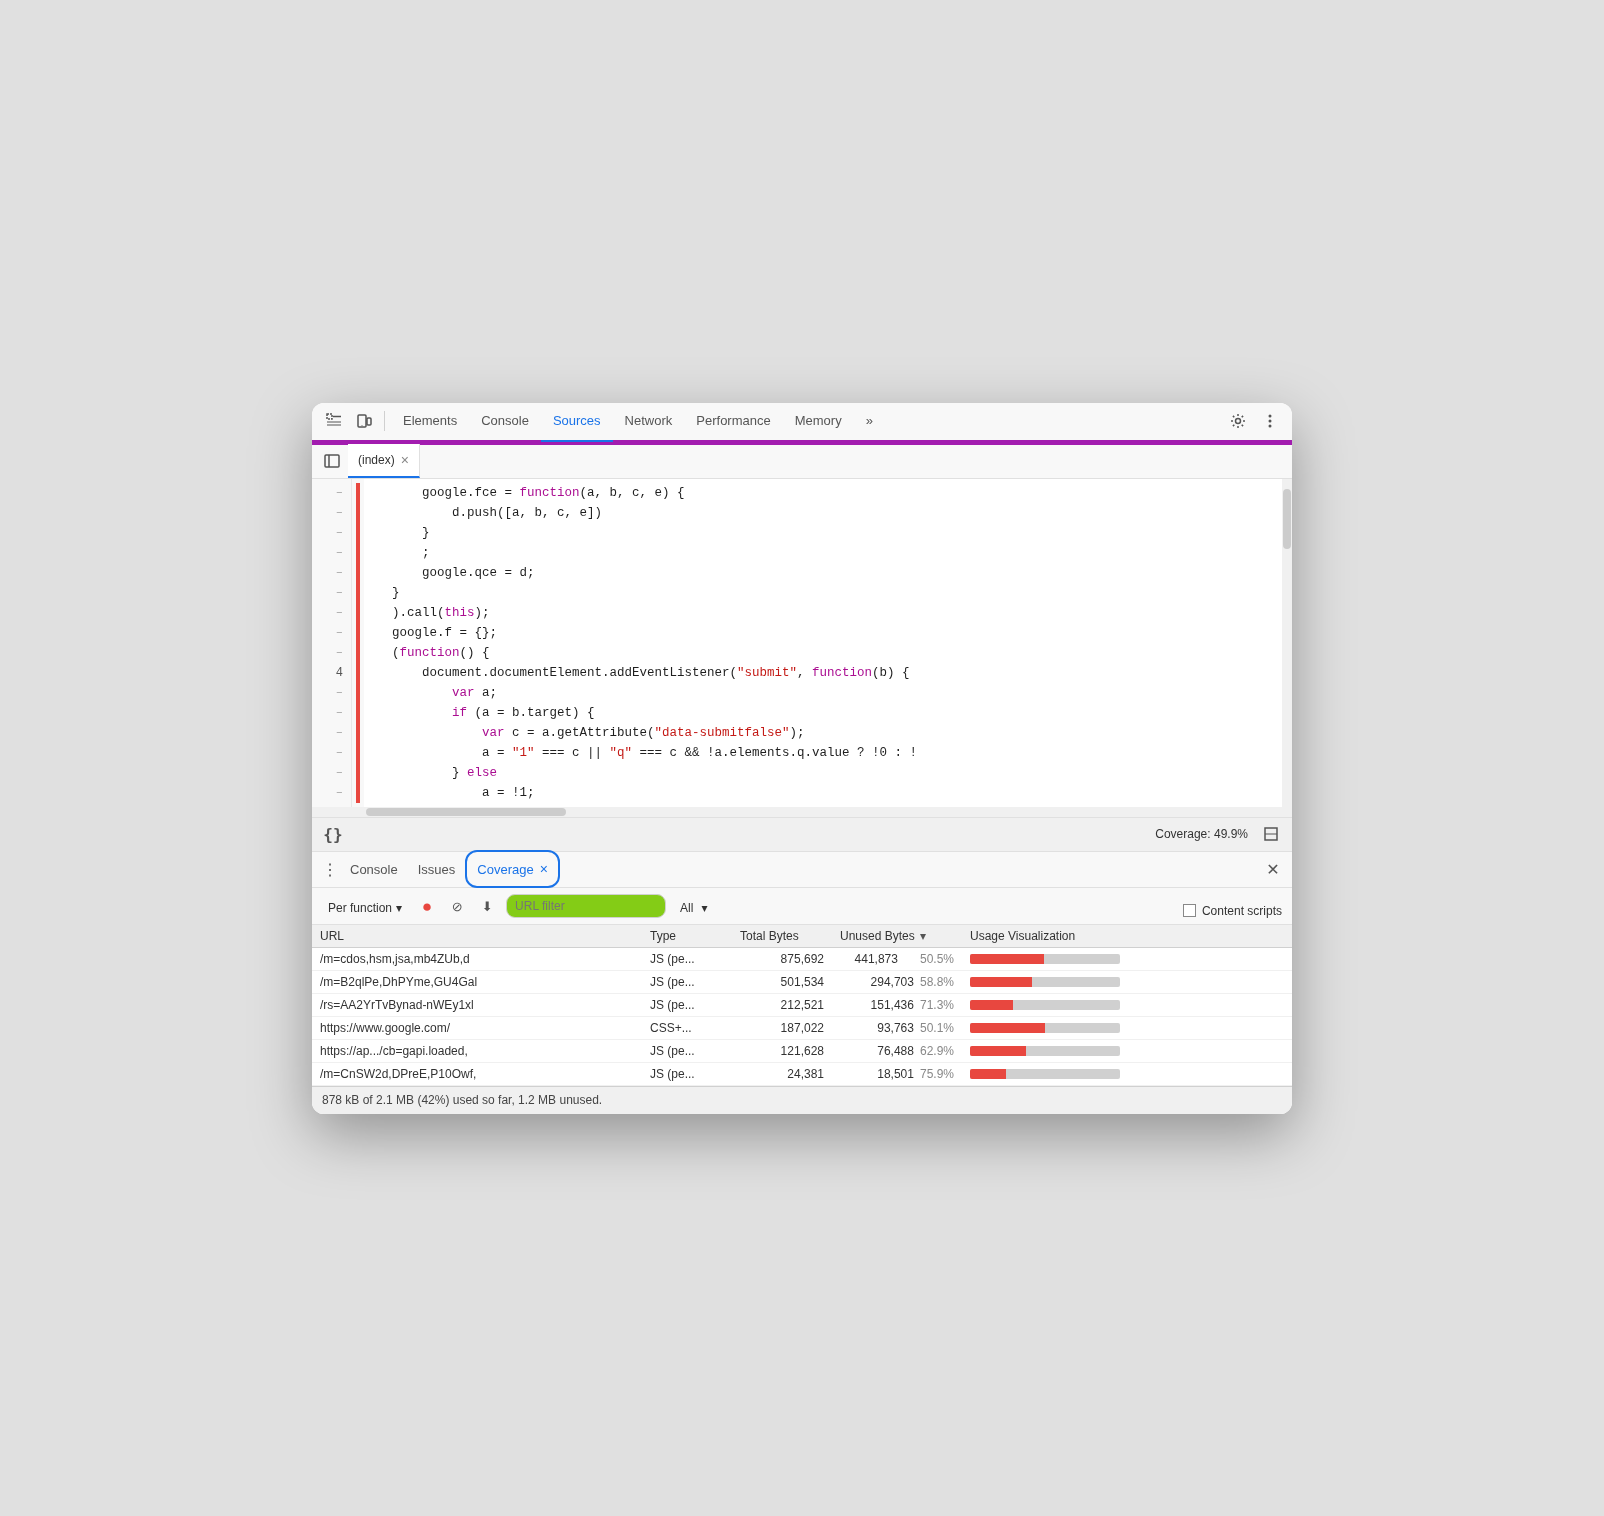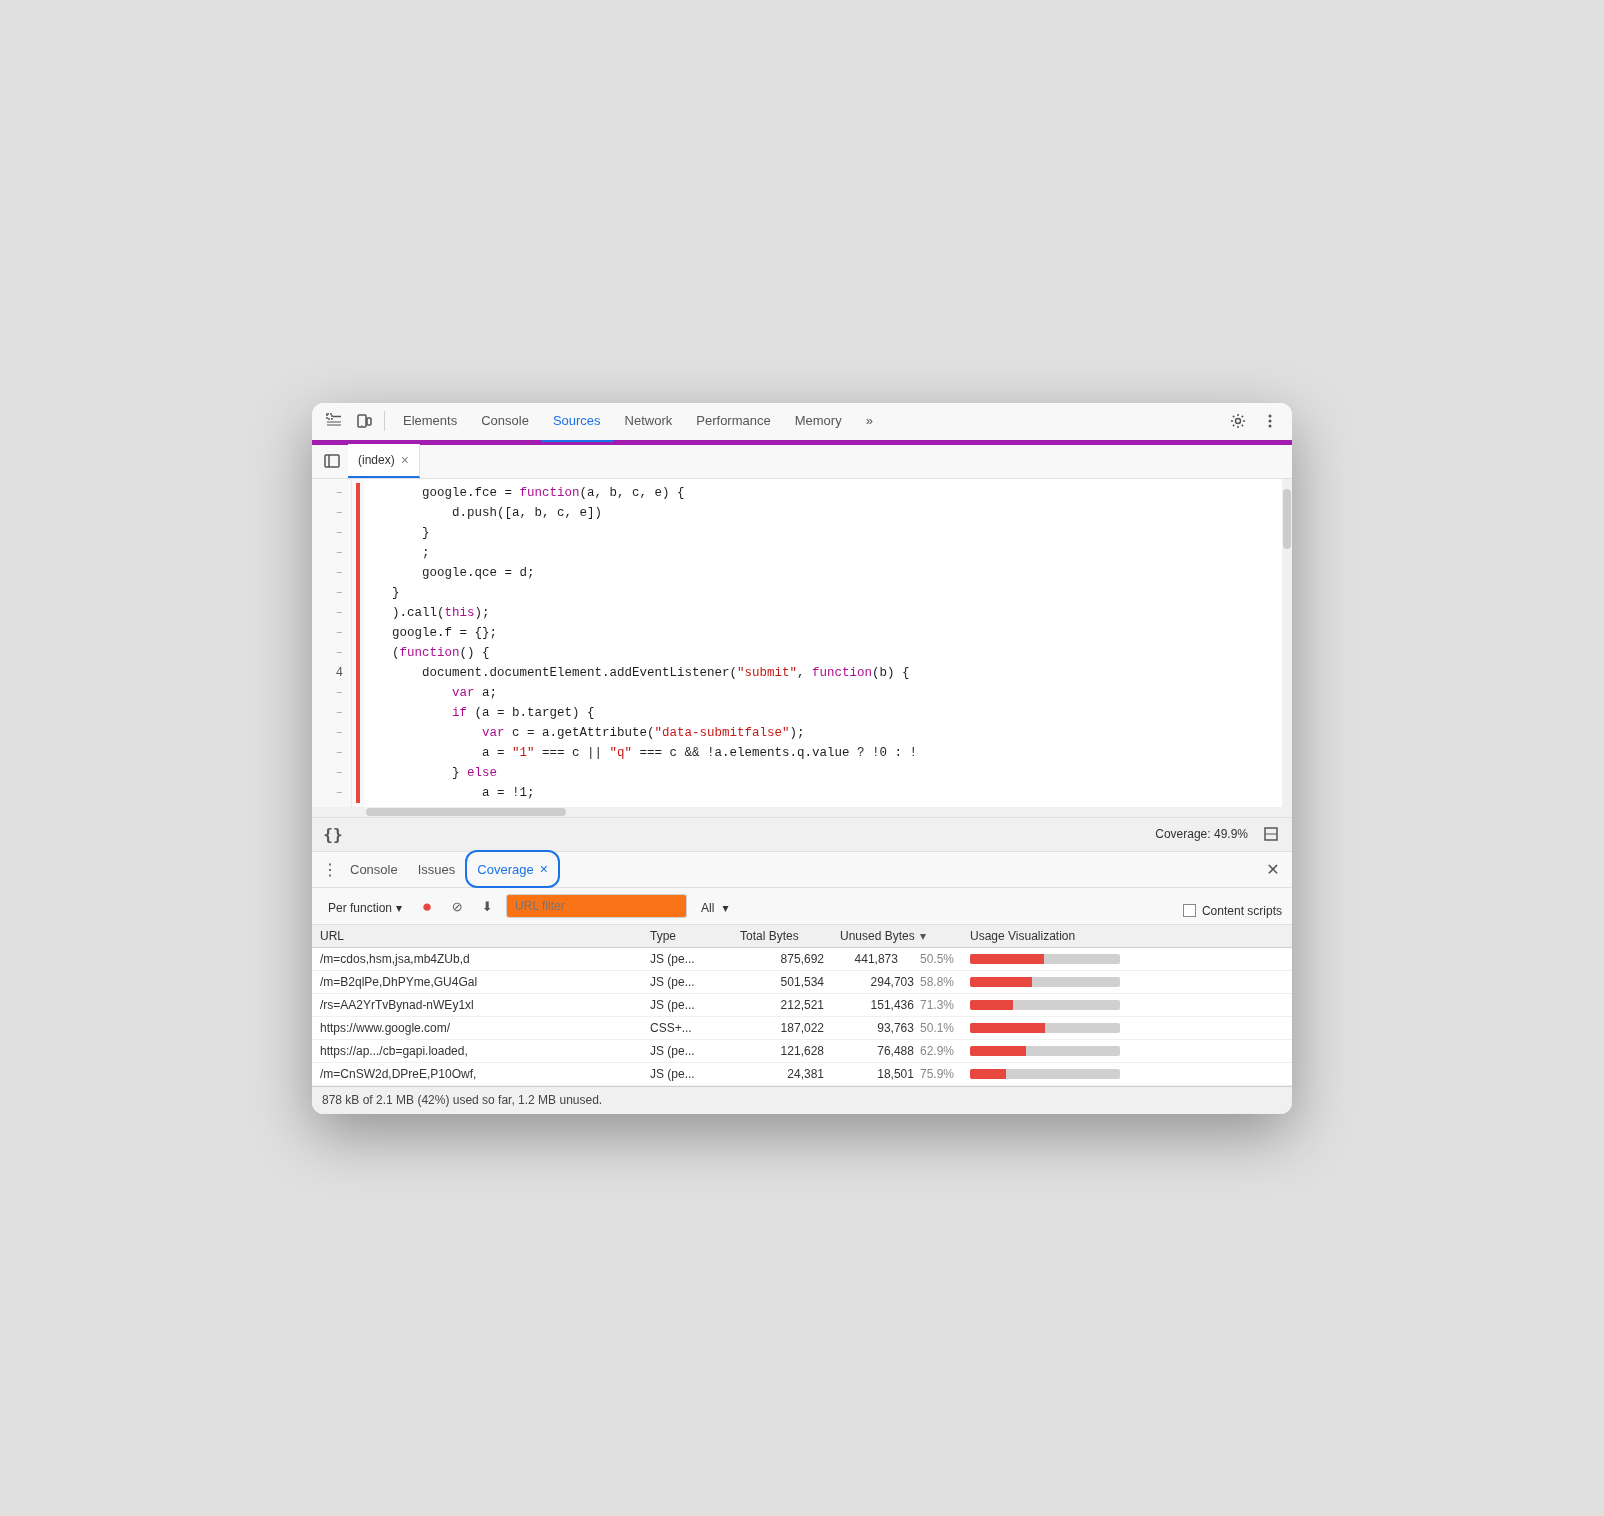--- a/index.html
+++ b/index.html
@@ -354,27 +354,27 @@
       justify-content: center;
       border: none;
       background: none;
       cursor: pointer;
       border-radius: 3px;
       font-size: 13px;
       color: #555;
     }
     .ctrl-icon-btn.red-circle { color: #e8473f; font-size: 16px; }
     .url-filter-input {
-      width: 181px;
+      width: 160px;
       height: 24px;
       border: 1px solid #d0d0d0;
-      border-radius: 3px;
+      border-radius: 9px;
       padding: 0 8px;
       font-size: 12px;
-      background: #f97316;
+      background: #84cc16;
       color: #333;
       outline: none;
     }
     .all-select {
       display: flex;
       align-items: center;
       gap: 8px;
       font-size: 12px;
       color: #333;
       padding: 3px 6px;

